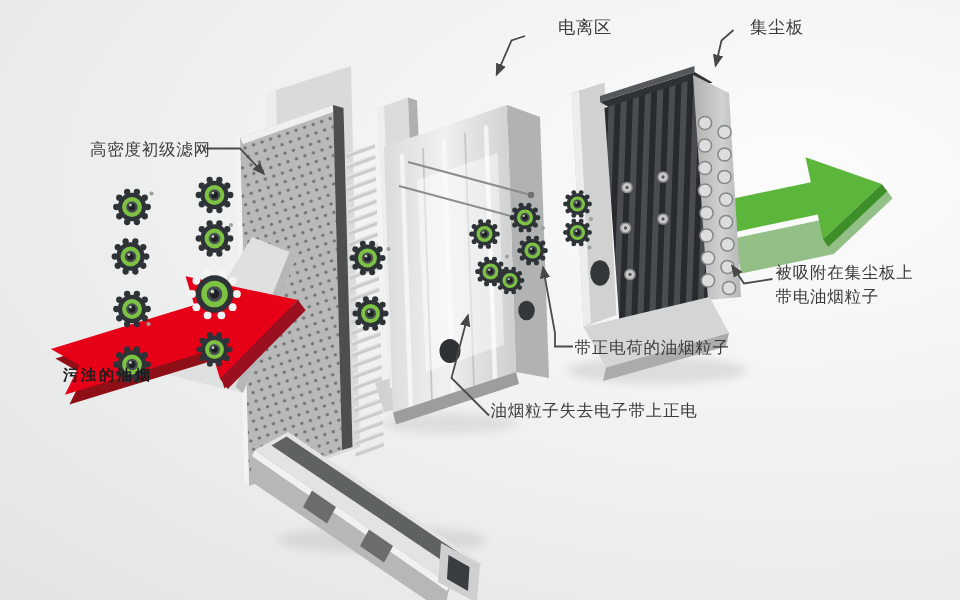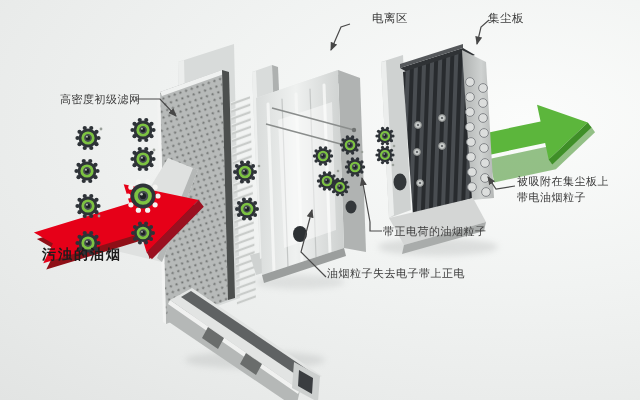--- a/index.html
+++ b/index.html
@@ -8,21 +8,21 @@
     background:radial-gradient(ellipse at 82% 30%, #fbfcfb 0%, #f1f3f2 42%, #e9ebea 75%, #e2e4e3 100%);
     font-family:"DejaVu Sans","Liberation Sans",sans-serif;
   }
   .stage svg{position:absolute;left:0;top:0;}
   .lbl{
     position:absolute;white-space:nowrap;color:#3b3b3b;
     font-size:11.5px;line-height:1.45;letter-spacing:0.5px;
   }
   .lbl-sm{font-size:11px;}
   .lbl-clean{font-size:13px;color:#404040;letter-spacing:1px;}
-  .lbl-dirty{font-size:14px;font-weight:bold;color:#1c1c1c;letter-spacing:2px;}
+  .lbl-dirty{font-size:10px;font-weight:bold;color:#1c1c1c;letter-spacing:2px;}
 </style>
 </head>
 <body>
 
 <div class="stage">
 
 <svg width="640" height="400" viewBox="0 0 640 400">
   <defs>
     <pattern id="dotPat" width="6" height="6" patternUnits="userSpaceOnUse" patternTransform="rotate(-19)">
       <circle cx="2.4" cy="2.4" r="1.15" fill="#6f7271"></circle>
@@ -242,21 +242,21 @@
     <polyline points="350,24 341,27 331,50" marker-end="url(#ah)"></polyline>
     <polyline points="489,20 481,27 477,44" marker-end="url(#ah)"></polyline>
     <polyline points="515,186 496,189 488,177" marker-end="url(#ah)"></polyline>
     <polyline points="382,231 370,231 370,222 362,178" marker-end="url(#ah)"></polyline>
     <polyline points="326,277 301,252 312,210" marker-end="url(#ah)"></polyline>
   </g>
 </svg>
 
 <div class="lbl lbl-sm" style="left:60px;top:92px;">高密度初级滤网</div>
 <div class="lbl" style="left:372px;top:10px;">电离区</div>
-<div class="lbl" style="left:488px;top:10px;">集尘板</div>
+<div class="lbl" style="left:500px;top:10px;">集尘板</div>
 <div class="lbl lbl-sm" style="left:517px;top:174px;">
   <div>被吸附在集尘板上</div>
   <div>带电油烟粒子</div>
 </div>
 <div class="lbl lbl-sm" style="left:383px;top:224px;">带正电荷的油烟粒子</div>
 <div class="lbl lbl-sm" style="left:327px;top:266px;">
   <div>油烟粒子失去电子带上正电</div>
 </div>
 <div class="lbl lbl-dirty" style="left:42px;top:244px;">污浊的油烟</div>
 

